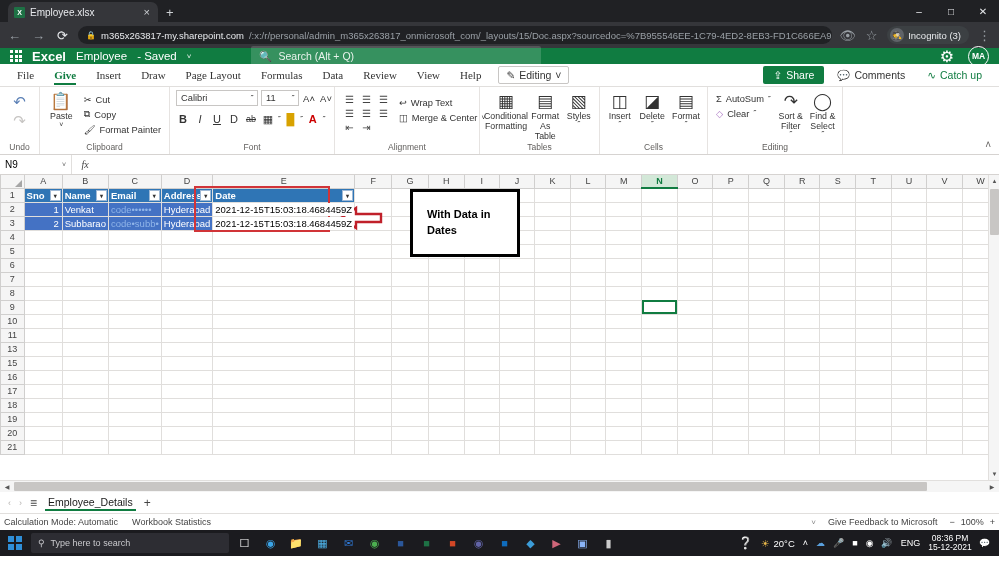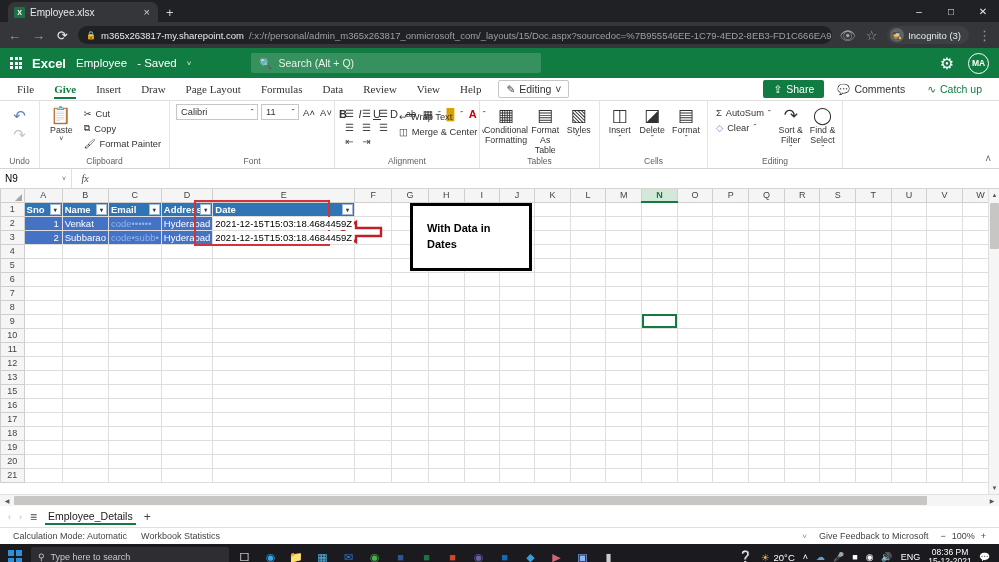--- a/index.html
+++ b/index.html
@@ -55,21 +55,21 @@
     font-size: 9.5px; background: #3c4043; border-radius: 10px;
     padding: 2px 8px 2px 3px;
   }
   .incognito-av {
     width: 14px; height: 14px; border-radius: 50%; background: #5f6368;
     display: flex; align-items: center; justify-content: center; font-size: 8px;
   }
 
   
   .xl-header {
-    height: 30px; background: #107c41; display: flex; align-items: center;
+    height: 16px; background: #107c41; display: flex; align-items: center;
     padding: 0 10px; gap: 10px; color: #fff;
   }
   .waffle { display: grid; grid-template-columns: repeat(3, 3px);
     grid-template-rows: repeat(3, 3px); gap: 1.5px; }
   .waffle i { background: #fff; width: 3px; height: 3px; display: block; }
   .xl-brand { font-size: 13px; font-weight: bold; }
   .xl-docname { font-size: 11.5px; }
   .xl-chev { font-size: 8px; opacity: .9; }
   .xl-search {
     width: 290px; height: 20px; background: rgba(255,255,255,.16);
@@ -233,21 +233,21 @@
     gap: 8px; padding: 0 8px; font-size: 10.5px; border-bottom: 1px solid #e1dfdd;
   }
   .sheet-nav { color: #b5b3b1; font-size: 9px; }
   .sheet-tab { font-size: 10.5px; color: #1a1a1a; border-bottom: 2px solid #107c41;
     padding: 2px 3px 1px; }
   .sheet-add { color: #444; font-size: 12px; }
 
   
   .status-bar {
     height: 16px; background: #fff; display: flex; align-items: center;
-    font-size: 9px; color: #444; padding: 0 13px; gap: 14px; justify-content: space-between;
+    font-size: 9px; color: #444; padding: 0 4px; gap: 14px; justify-content: space-between;
   }
   .status-right { margin-left: auto; display: flex; align-items: center; gap: 12px; }
   .zoom-ctrl { display: flex; align-items: center; gap: 6px; }
 
   
   .taskbar {
     height: 26px; background: #1b1b1f; display: flex; align-items: center;
     padding: 0 4px; gap: 5px; color: #fff; font-size: 9px;
   }
   .start { width: 22px; height: 22px; display: flex; align-items: center;
@@ -391,21 +391,21 @@
           <span class="smallbtn">
             <span>🖌</span>
             <span>Format Painter</span>
           </span>
         </div>
       </div>
       <div class="rgroup-title">Clipboard</div>
     </div>
 
     <div class="rgroup" style="width:165px">
-      <div class="rgroup-body" style="gap:3px">
+      <div class="rgroup-body" style="flex-direction:column;gap:3px">
         <div class="fontrow">
           <span class="fbox fname">
             <span>Calibri</span>
             <span style="font-size:7px">˝</span>
           </span>
           <span class="fbox fsize">
             <span>11</span>
             <span style="font-size:7px">˝</span>
           </span>
           <span class="fic">A˄</span>
@@ -874,46 +874,20 @@
             <td class="cell"></td>
             <td class="cell"></td>
             <td class="cell"></td>
             <td class="cell"></td>
             <td class="cell"></td>
             <td class="cell"></td>
             <td class="cell"></td>
             <td class="cell"></td>
           </tr>
           <tr>
-            <th class="rowhead">12</th>
-            <td class="cell"></td>
-            <td class="cell"></td>
-            <td class="cell"></td>
-            <td class="cell"></td>
-            <td class="cell"></td>
-            <td class="cell"></td>
-            <td class="cell"></td>
-            <td class="cell"></td>
-            <td class="cell"></td>
-            <td class="cell"></td>
-            <td class="cell"></td>
-            <td class="cell"></td>
-            <td class="cell"></td>
-            <td class="cell"></td>
-            <td class="cell"></td>
-            <td class="cell"></td>
-            <td class="cell"></td>
-            <td class="cell"></td>
-            <td class="cell"></td>
-            <td class="cell"></td>
-            <td class="cell"></td>
-            <td class="cell"></td>
-            <td class="cell"></td>
-          </tr>
-          <tr>
             <th class="rowhead">13</th>
             <td class="cell"></td>
             <td class="cell"></td>
             <td class="cell"></td>
             <td class="cell"></td>
             <td class="cell"></td>
             <td class="cell"></td>
             <td class="cell"></td>
             <td class="cell"></td>
             <td class="cell"></td>
@@ -1116,21 +1090,21 @@
           </tr>
         </tbody>
       </table>
 
     <div class="ann-rect" style="left:194px; top:11px; width:136px; height:46px;"></div>
 
     <svg class="ann-arrow" width="44" height="26" style="left:339px; top:30px;">
       <polygon points="2,13 17,3 17,9 42,9 42,17 17,17 17,23" fill="#ffffff" stroke="#c0202a" stroke-width="2.4" stroke-linejoin="miter"></polygon>
     </svg>
 
-    <div class="ann-box" style="left:410px; top:14px; width:122px; height:68px;">
+    <div class="ann-box" style="left:410px; top:14px; width:110px; height:68px;">
       <div>
         <div>With Data in Dates</div>
       </div>
     </div>
 
     <div class="vscroll">
       <span class="arr" style="top:0">▲</span>
       <div class="thumb"></div>
       <span class="arr" style="bottom:0">▼</span>
     </div>

